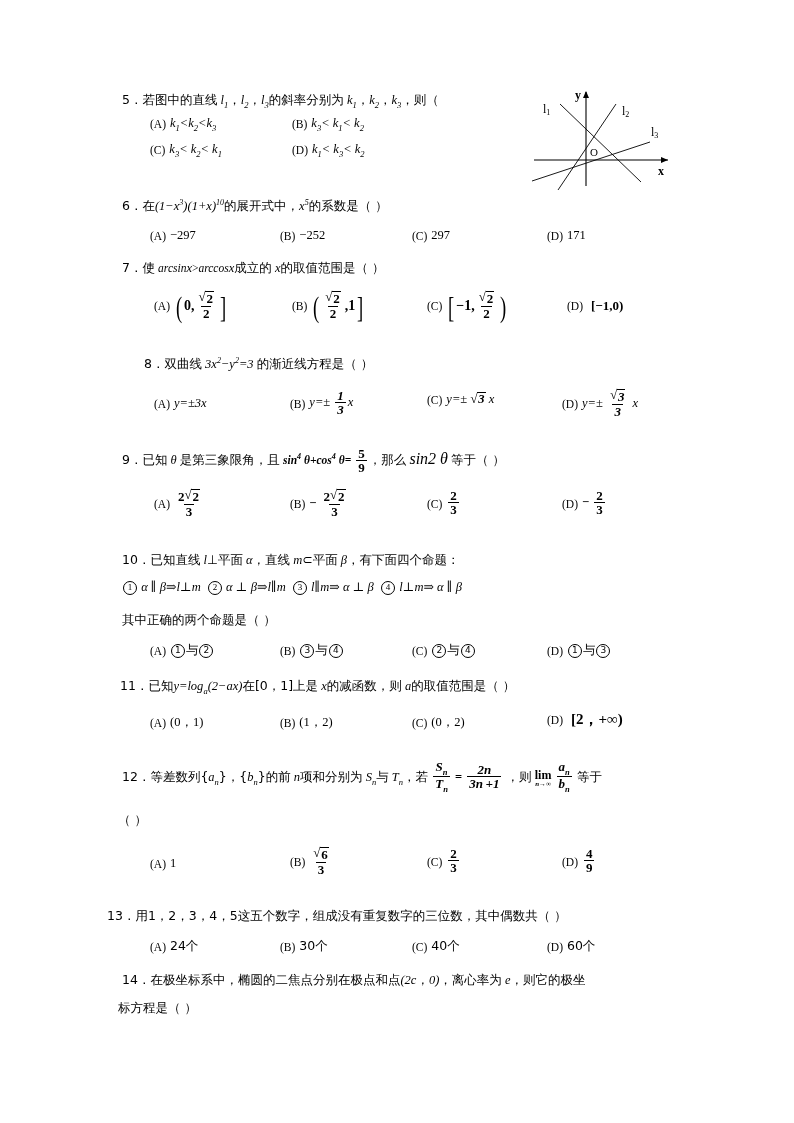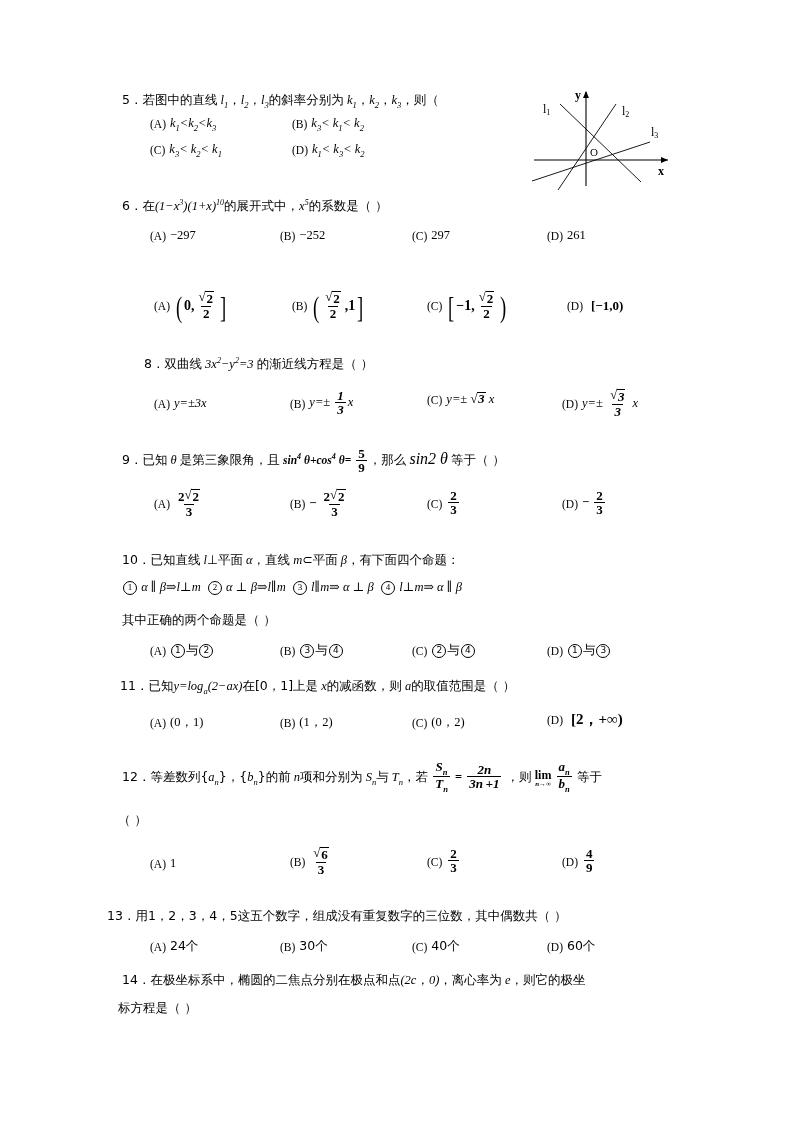--- a/index.html
+++ b/index.html
@@ -116,24 +116,27 @@
     <div class="opt" style="left:158px;">
       <span class="lbl">(B)</span>
       <span class="val">−252</span>
     </div>
     <div class="opt" style="left:290px;">
       <span class="lbl">(C)</span>
       <span class="val">297</span>
     </div>
     <div class="opt" style="left:425px;">
       <span class="lbl">(D)</span>
-      <span class="val">261</span>
-    </div>
-  </div>
-
+      <span class="val">171</span>
+    </div>
+  </div>
+
+  <div class="q" style="left:122px;top:260px;">
+    <span class="cn">7．使</span> <span class="it" style="font-size:11.5px;">arcsin</span><span class="it">x</span><span style="font-size:11.5px;">&gt;</span><span class="it" style="font-size:11.5px;">arccos</span><span class="it">x</span><span class="cn">成立的</span> <span class="it">x</span><span class="cn">的取值范围是（    ）</span>
+  </div>
   <div class="opts" style="left:122px;top:290px;height:40px;">
     <div class="opt" style="left:32px;top:2px;">
       <span class="lbl">(A)</span>
       <span class="interval">
         <span class="br">(</span>
           <span>0,</span>
         <span class="frac fracb">
             <span class="num"><span class="rad"><span class="bar">2</span></span></span>
             <span class="den">2</span>
           </span>

